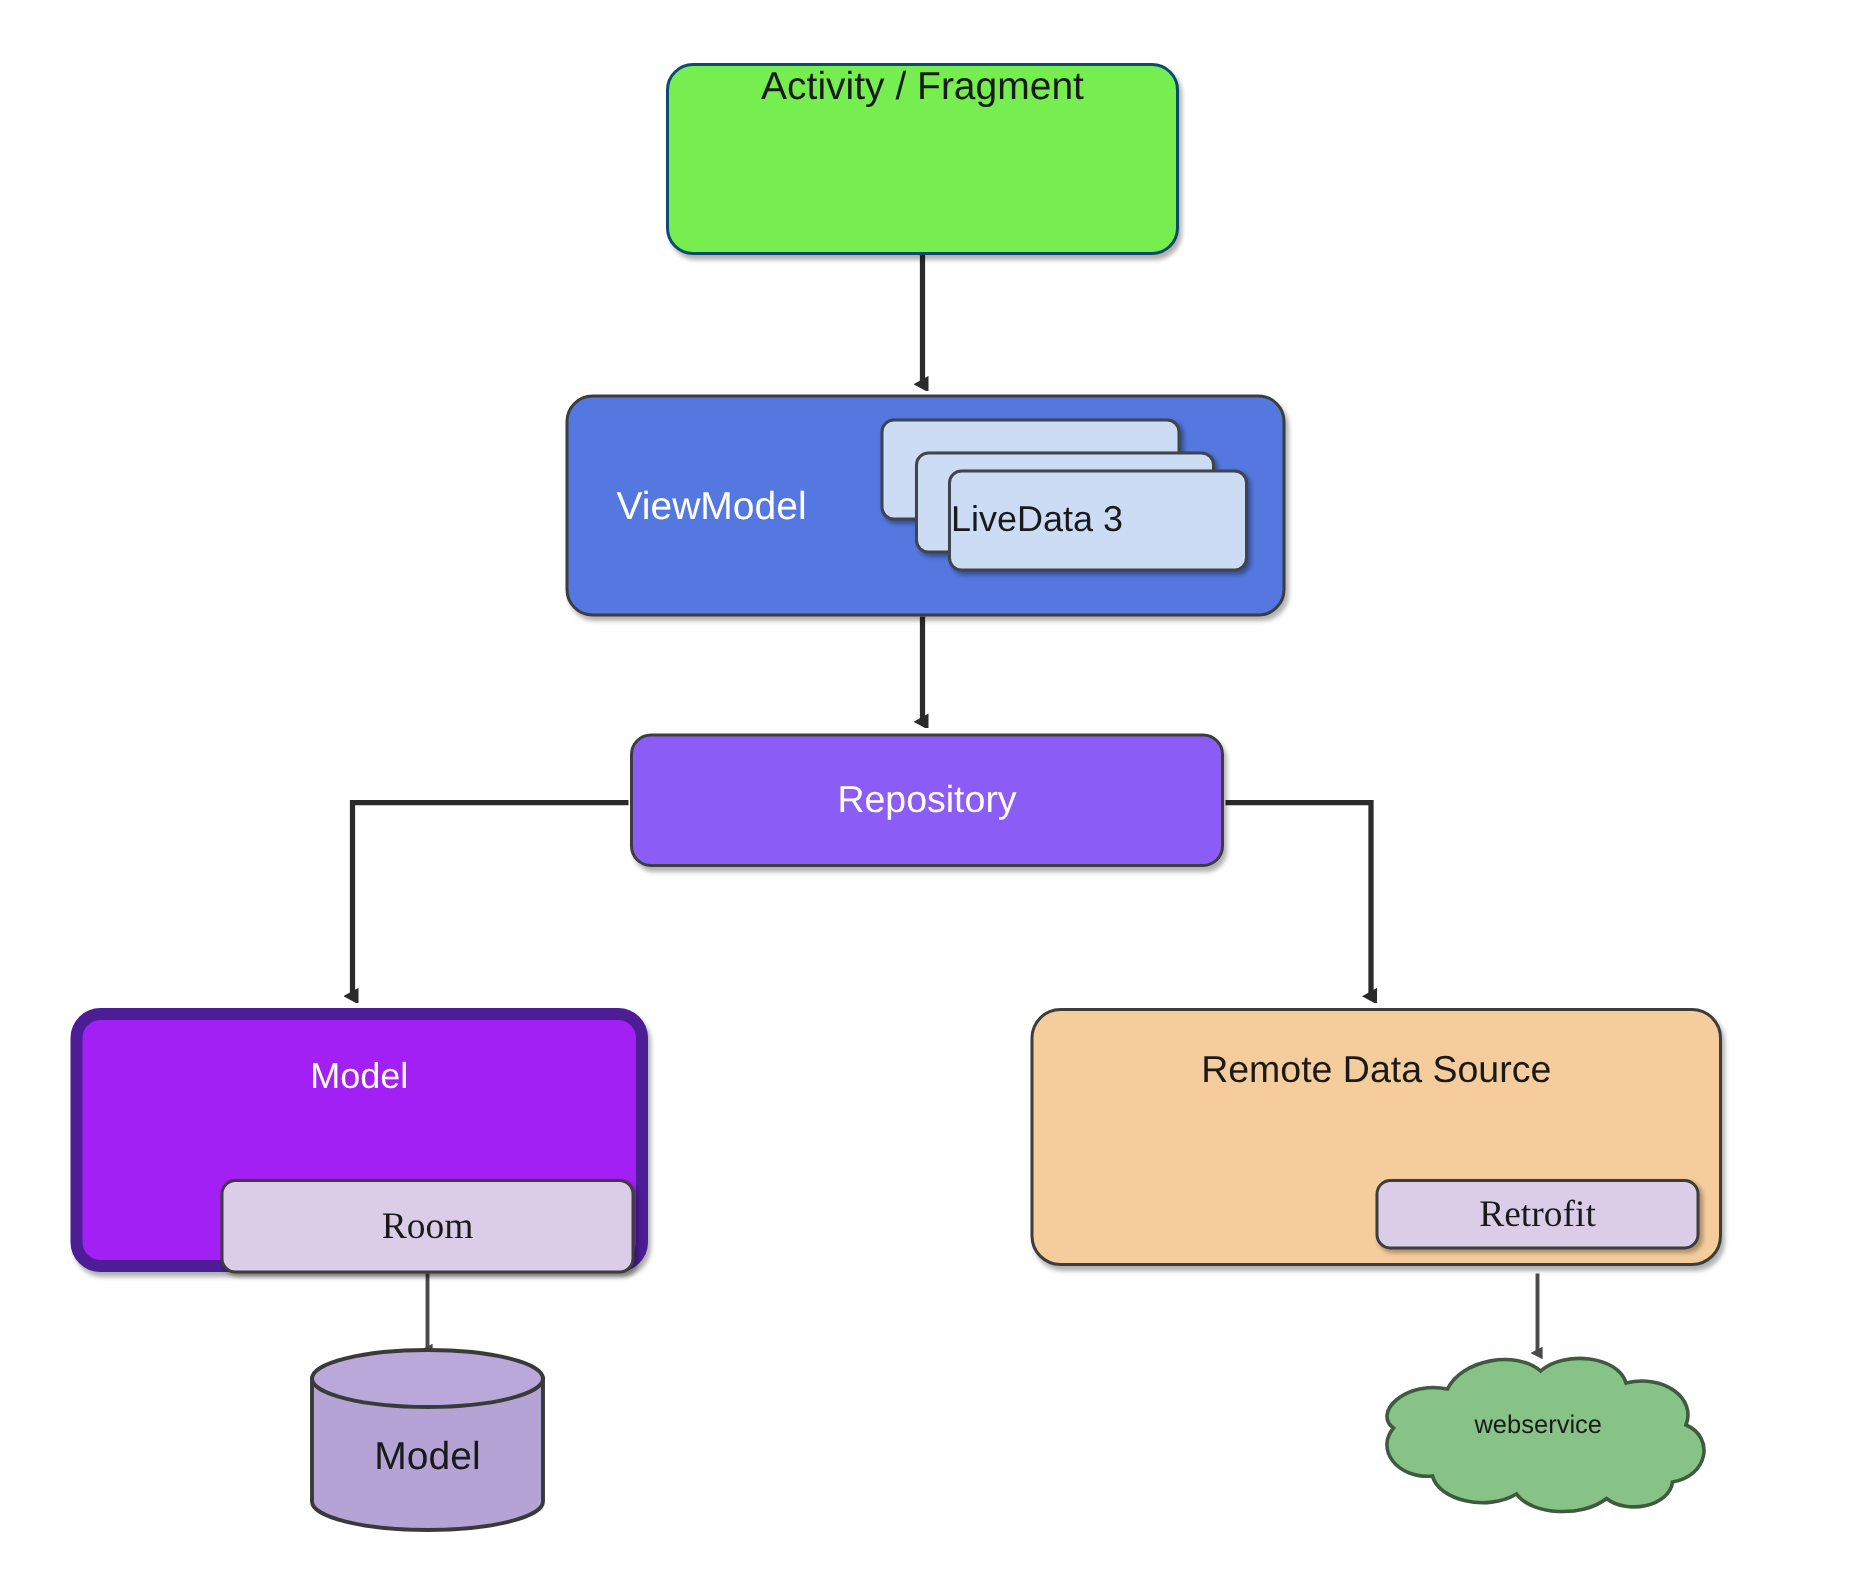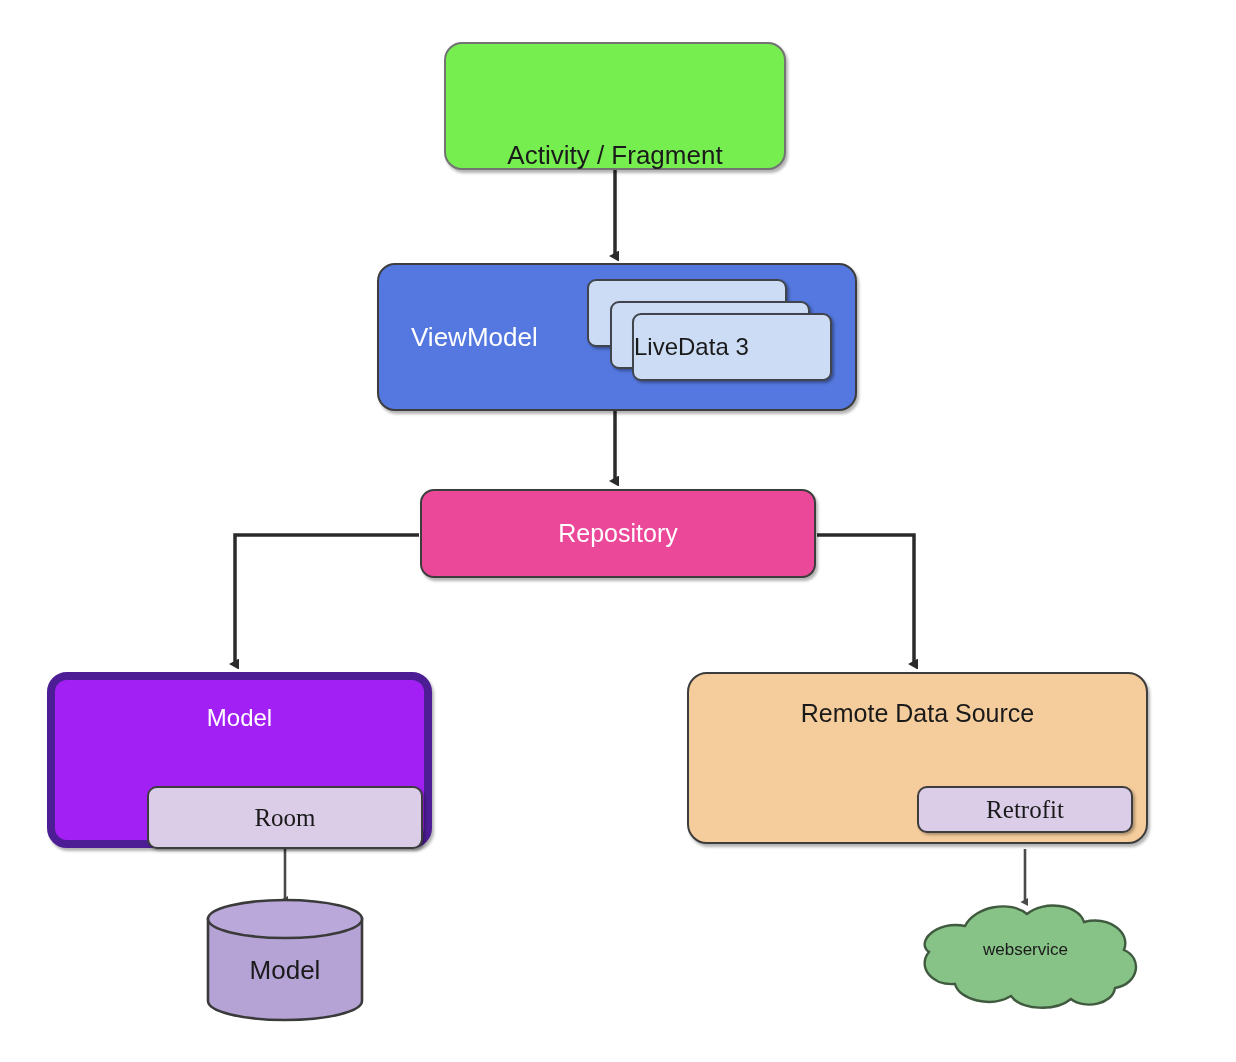--- a/index.html
+++ b/index.html
@@ -30,24 +30,24 @@
     font-family: "Liberation Sans", sans-serif;
     white-space: nowrap;
     line-height: 1;
   }
 
   
   #activity-node {
     left: 444px; top: 42px;
     width: 342px; height: 128px;
     background: #76ee50;
-    border: 2px solid #737373;
+    border: 2px solid #0c4a6e;
     border-radius: 18px;
     box-shadow: 2px 3px 3px rgba(0,0,0,0.30);
-    align-items: flex-end;
+    align-items: flex-start;
   }
   #activity-node .node-label {
     font-size: 26px;
     color: #1a1a1a;
   }
 
   
   #viewmodel-node {
     left: 377px; top: 263px;
     width: 480px; height: 148px;
@@ -80,21 +80,21 @@
   #livedata-card-3 { left: 632px; top: 313px; }
   .livedata-card .node-label {
     font-size: 24px;
     color: #1a1a1a;
   }
 
   
   #repository-node {
     left: 420px; top: 489px;
     width: 396px; height: 89px;
-    background: #ec4899;
+    background: #8b5cf6;
     border: 2px solid #3d3d3d;
     border-radius: 14px;
     box-shadow: 2px 3px 3px rgba(0,0,0,0.30);
     align-items: center;
   }
   #repository-node .node-label {
     font-size: 25px;
     color: #ffffff;
   }
 

